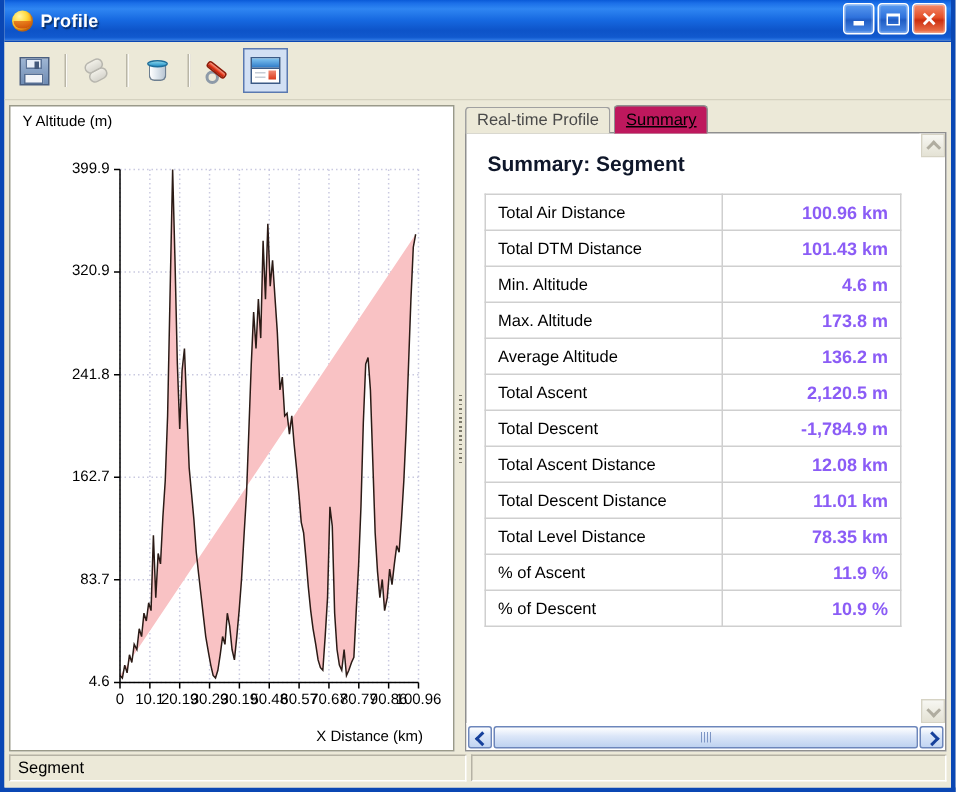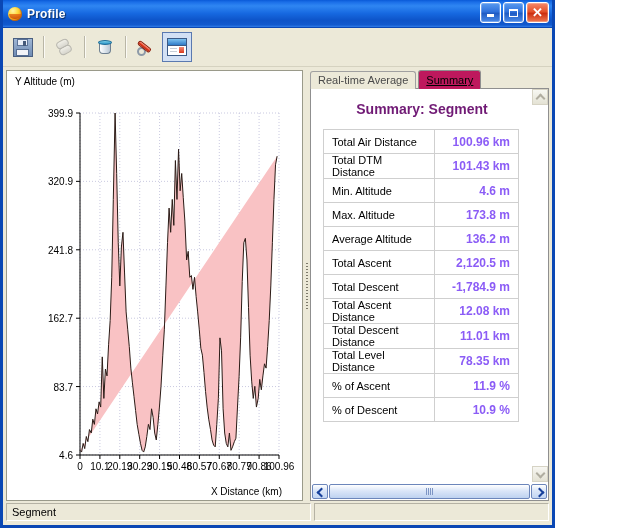--- a/index.html
+++ b/index.html
@@ -10,21 +10,21 @@
   body {
     width: 637px; height: 528px;
     font-family: "Liberation Sans", sans-serif;
     font-size: 11px;
     overflow: hidden;
   }
 
   
   #window {
     position: absolute; left: 0; top: 0;
-    width: 555px; height: 528px;
+    width: 637px; height: 528px;
     box-sizing: border-box;
     border: 3px solid #0a47b4;
     border-top: none;
     background: #ece9d8;
     display: flex; flex-direction: column;
   }
 
   
   #titlebar {
     height: 27px; flex: 0 0 27px;
@@ -257,23 +257,22 @@
     min-height: 0;
     overflow: hidden;
   }
   #summary-content {
     flex: 1 1 auto;
     padding: 10px 12px 0 12px;
     min-width: 0;
     overflow: hidden;
   }
   #summary-title {
-    font-size: 14px; font-weight: bold; color: #701a75;
+    font-size: 14px; font-weight: bold; color: #0f172a;
     margin: 2px 0 12px 2px;
-    text-align: center;
   }
   table.summary {
     border-collapse: collapse;
     width: 100%;
     table-layout: fixed;
   }
   table.summary td {
     border: 1px solid #cfcfcf;
     height: 24px;
     font-size: 11px;
@@ -498,21 +497,21 @@
         </div>
       <div id="x-axis-title">X Distance (km)</div>
     </div>
 
     <div id="splitter">
       <div class="grip"></div>
     </div>
 
     <div id="right-panel">
       <div id="tabstrip">
-        <div class="tab">Real-time Average</div>
+        <div class="tab">Real-time Profile</div>
         <div class="tab active">Summary</div>
       </div>
       <div id="tabpage">
         <div id="summary-scroll">
           <div id="summary-content">
             <div id="summary-title">Summary: Segment</div>
             <table class="summary">
               <tbody id="summary-tbody">
                   <tr>
                     <td class="k">Total Air Distance</td>

